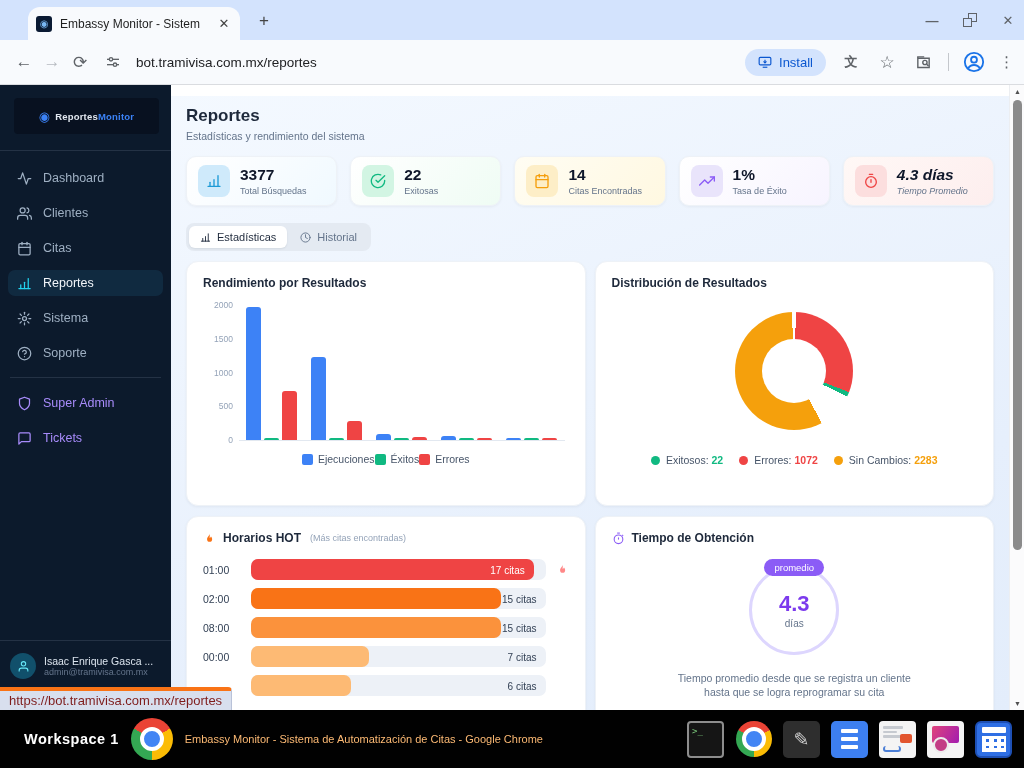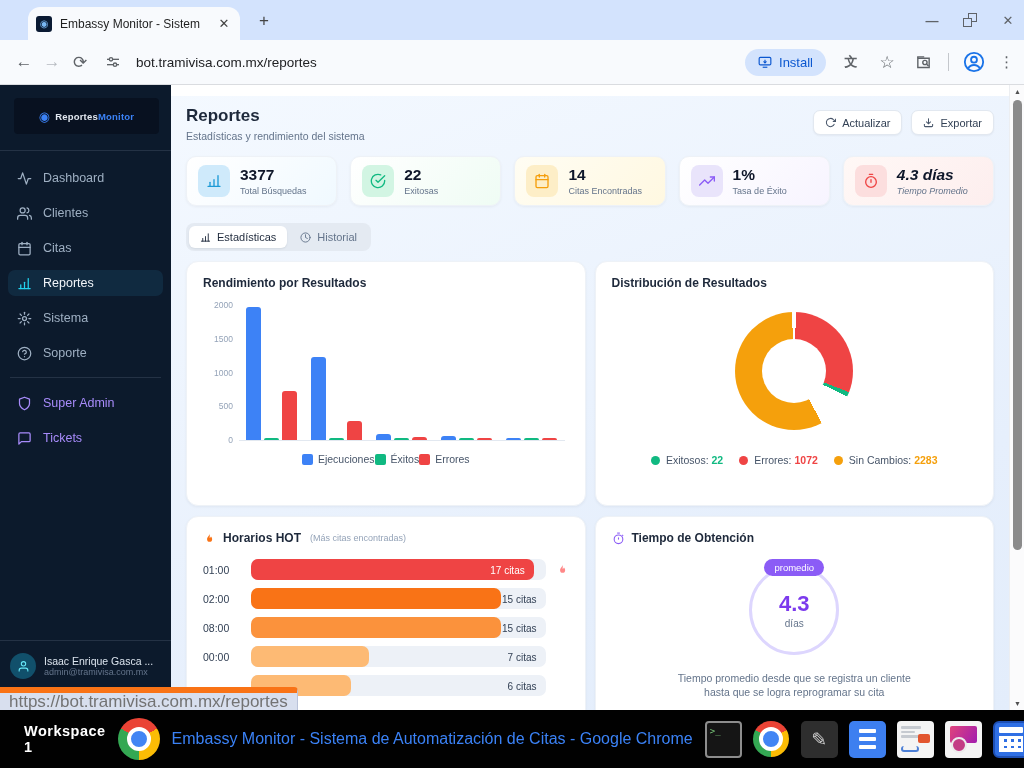--- a/index.html
+++ b/index.html
@@ -155,33 +155,33 @@
   .tiempo-desc { margin-top:16px; font-size:10.5px; color:#64748b; text-align:center; line-height:1.35; padding:0 30px; }
 
   
   .scrollbar { position:absolute; right:0; top:0; width:15px; height:625px; background:#fbfbfc; border-left:1px solid #eceef1; }
   .sb-arrow { position:absolute; left:0; width:15px; height:13px; display:flex; align-items:center; justify-content:center;
               font-size:7px; color:#505050; }
   .sb-up { top:0; } .sb-down { bottom:0; }
   .sb-thumb { position:absolute; left:2.5px; top:15px; width:9px; height:450px; background:#8b8b8b; border-radius:5px; }
 
   
-  .status-url { position:absolute; left:0; bottom:0; height:23px; background:#d8dfee; border-top:6px solid #f97316;
+  .status-url { position:absolute; left:0; bottom:0; height:23px; background:#d8dfee; border-top:4px solid #f97316;
                 border-right:1px solid #b9c2d8; border-radius:0 4px 0 0; display:flex; align-items:center;
-                padding:0 9px; font-size:17px; color:#737373; z-index:5; }
+                padding:0 9px; font-size:13px; color:#7f1d1d; z-index:5; }
 
   
   .taskbar { position:absolute; left:0; bottom:0; width:1024px; height:58px; background:#010101;
              display:flex; align-items:center; padding:0 12px; gap:12px; }
   .ws-label { color:#fff; font-weight:bold; font-size:14.5px; letter-spacing:.5px; margin-left:12px; }
   .chrome-logo { position:relative; width:42px; height:42px; border-radius:50%; flex-shrink:0;
                  background:conic-gradient(from 60deg, #fbbc05 0deg 120deg, #34a853 120deg 240deg, #ea4335 240deg 360deg); }
   .chrome-logo::after { content:""; position:absolute; left:50%; top:50%; transform:translate(-50%,-50%);
                         width:16px; height:16px; border-radius:50%; background:#4285f4; border:4px solid #fff; }
-  .task-title { color:#3b82f6; font-size:16px; white-space:nowrap; }
+  .task-title { color:#fdba74; font-size:11px; white-space:nowrap; }
   .tray { margin-left:auto; display:flex; align-items:center; gap:11px; }
   .tray-item { width:37px; height:37px; border-radius:5px; position:relative; display:flex; align-items:center; justify-content:center; }
   .t-term { background:#151515; border:2px solid #8d8d8d; border-radius:4px; color:#79c779; font-size:9px;
             align-items:flex-start; justify-content:flex-start; padding:3px; font-family:"DejaVu Sans Mono",monospace; }
   .t-edit { background:#2e2e2e; border-radius:5px; color:#cfcfcf; font-size:19px; }
   .t-cab { background:#3d7ff0; border-radius:5px; flex-direction:column; gap:4px; }
   .t-cab i { width:17px; height:4px; background:#fff; border-radius:1px; }
   .t-doc { background:#f4f4f4; border-radius:4px; flex-direction:column; gap:2px; padding:4px; align-items:flex-start; }
   .t-doc i { height:2.5px; background:#c6cad0; border-radius:1px; }
   .t-doc .l1{width:20px;} .t-doc .l2{width:14px;}
@@ -391,37 +391,20 @@
       </div>
     </div>
 
     <div class="main">
       <div class="main-top-strip"></div>
       <div class="main-inner">
         <div class="page-head">
           <div>
             <div class="page-title">Reportes</div>
             <div class="page-sub">Estadísticas y rendimiento del sistema</div>
-          </div>
-          <div class="head-btns">
-            <div class="white-btn">
-              <svg viewBox="0 0 24 24" fill="none" stroke="currentColor" stroke-width="2.2">
-                <polyline points="23 4 23 10 17 10"></polyline>
-                  <path d="M20.49 15a9 9 0 1 1-2.12-9.36L23 10"></path>
-              </svg>
-              <span>Actualizar</span>
-            </div>
-            <div class="white-btn">
-              <svg viewBox="0 0 24 24" fill="none" stroke="currentColor" stroke-width="2.2">
-                <path d="M21 15v4a2 2 0 0 1-2 2H5a2 2 0 0 1-2-2v-4"></path>
-                  <polyline points="7 10 12 15 17 10"></polyline>
-                  <line x1="12" y1="15" x2="12" y2="3"></line>
-              </svg>
-              <span>Exportar</span>
-            </div>
           </div>
         </div>
 
         <div class="stats" id="stat-cards">
             <div class="stat-card" style="background: linear-gradient(135deg, rgb(255, 255, 255), rgb(240, 249, 255));">
               <span class="stat-icon" style="background:#cfeafb;color:#1c9ad6">
                 <svg viewBox="0 0 24 24" fill="none" stroke="currentColor" stroke-width="2" stroke-linecap="round" stroke-linejoin="round">
                   <line x1="6" y1="20" x2="6" y2="14"></line>
                   <line x1="12" y1="20" x2="12" y2="10"></line>
                   <line x1="18" y1="20" x2="18" y2="4"></line>

